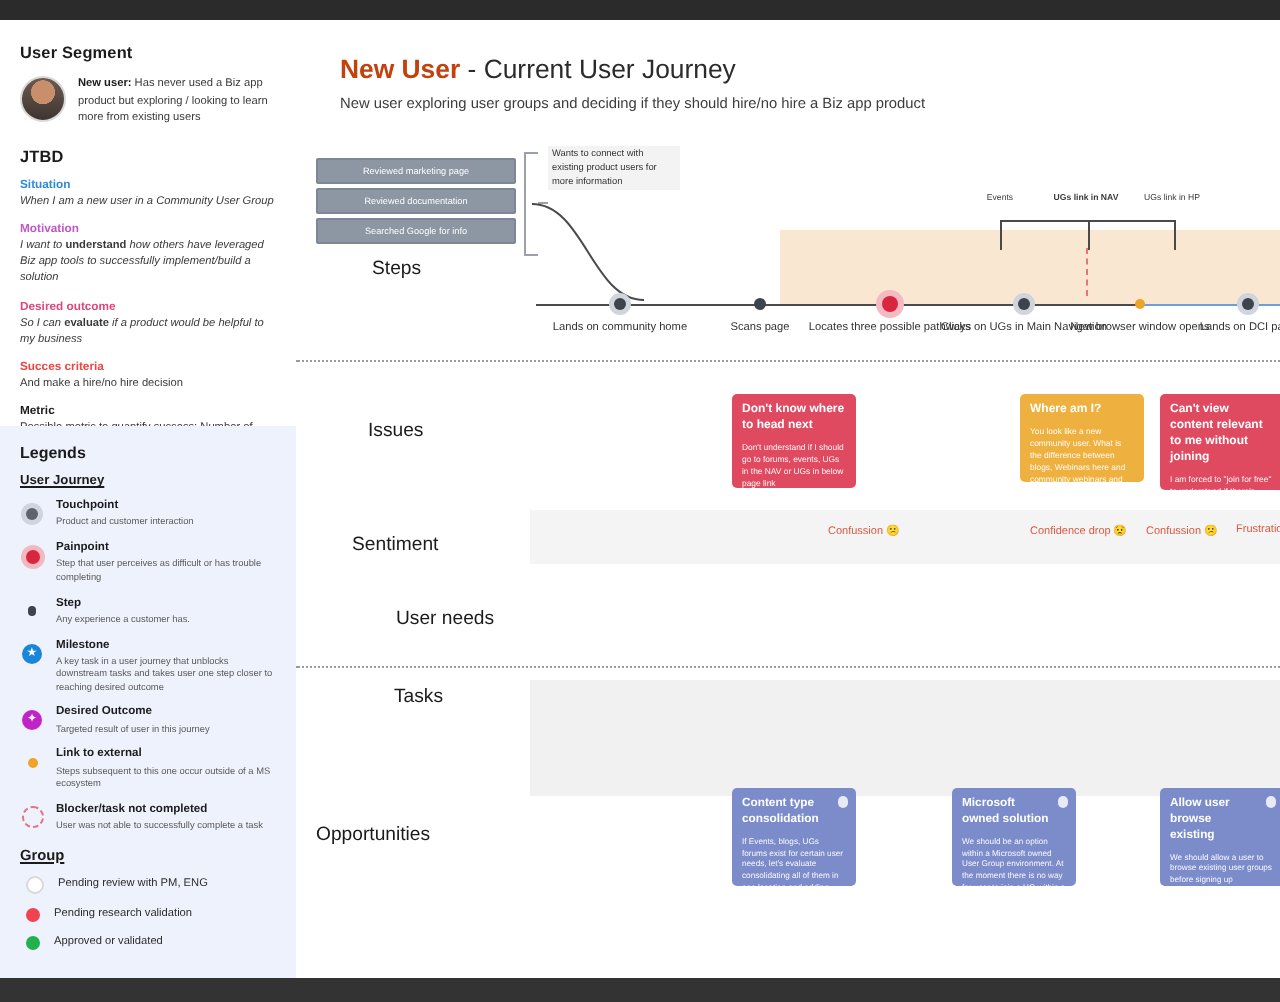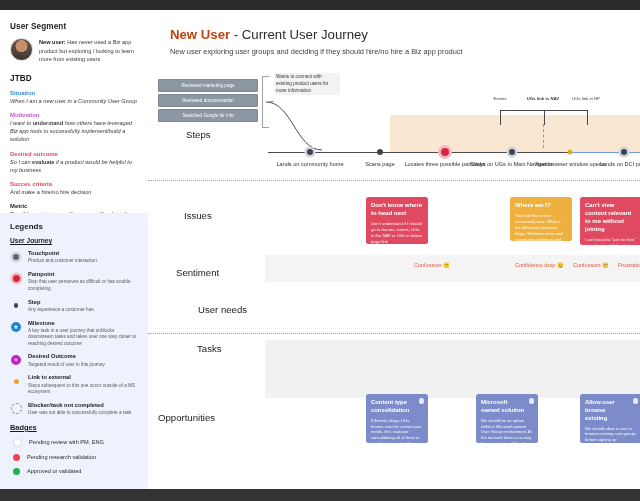--- a/index.html
+++ b/index.html
@@ -248,21 +248,21 @@
       <div class="lg-row">
         <div class="lg-ico">
             <span class="dot-block"></span>
           </div>
         <div>
           <div class="lg-name">Blocker/task not completed</div>
           <div class="lg-desc">User was not able to successfully complete a task</div>
         </div>
       </div>
 
-      <div class="bd-title">Badges</div>
+      <div class="bd-title">Group</div>
 
       <div class="bd-row">
         <span class="bd-dot" style="background:#ffffff;border:1px solid #d9d9d9;"></span>
         <span class="bd-txt">Pending review with PM, ENG</span>
       </div>
       <div class="bd-row">
         <span class="bd-dot" style="background:#f04352;"></span>
         <span class="bd-txt">Pending research validation</span>
       </div>
       <div class="bd-row">

